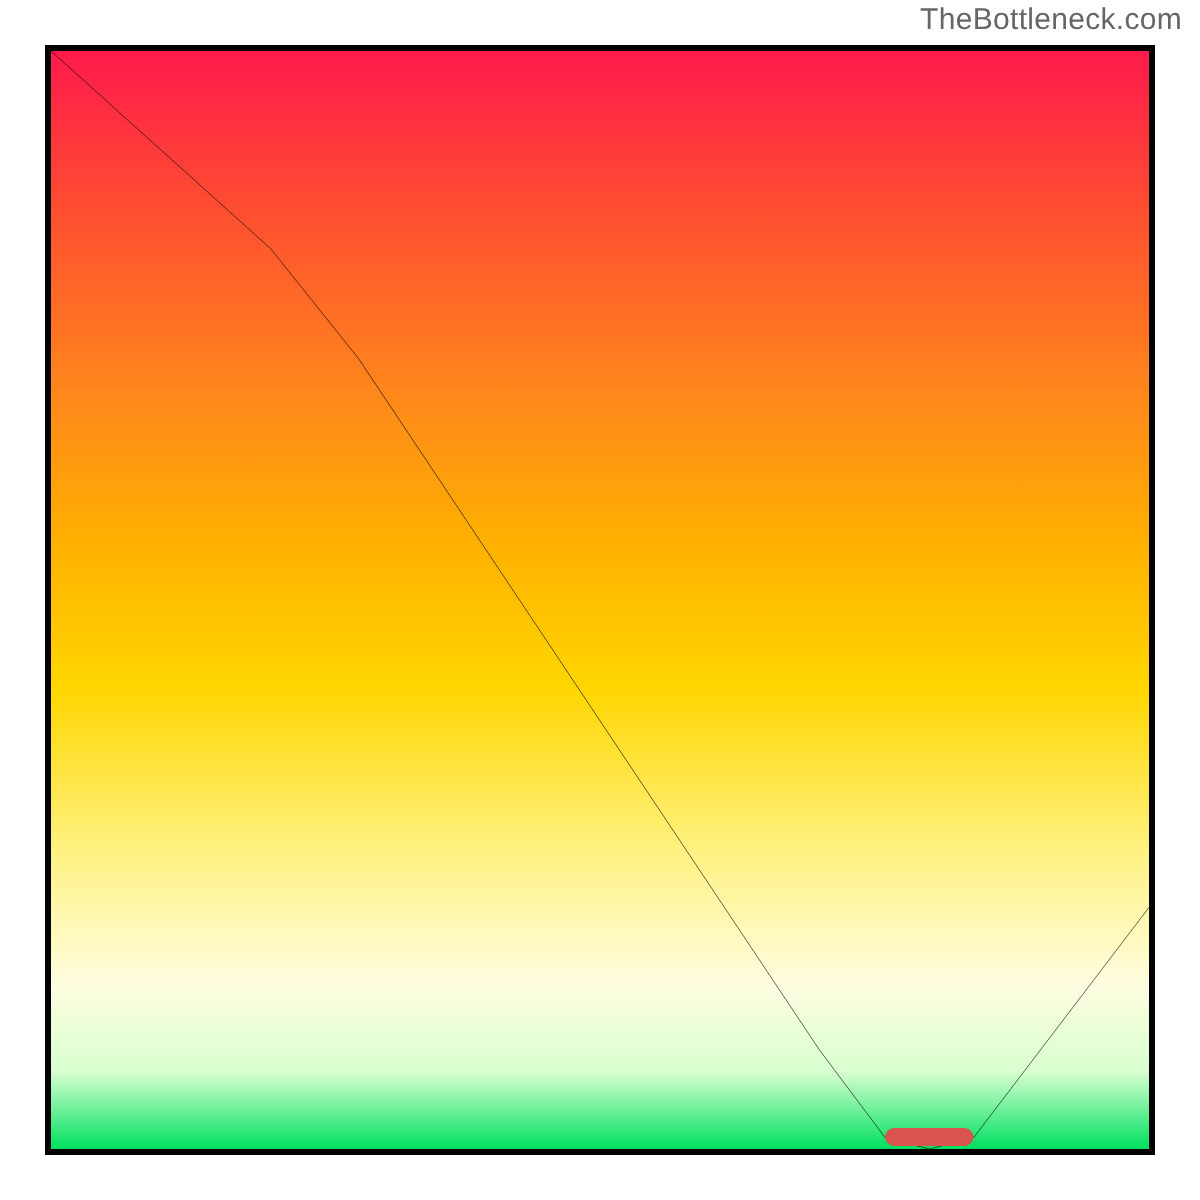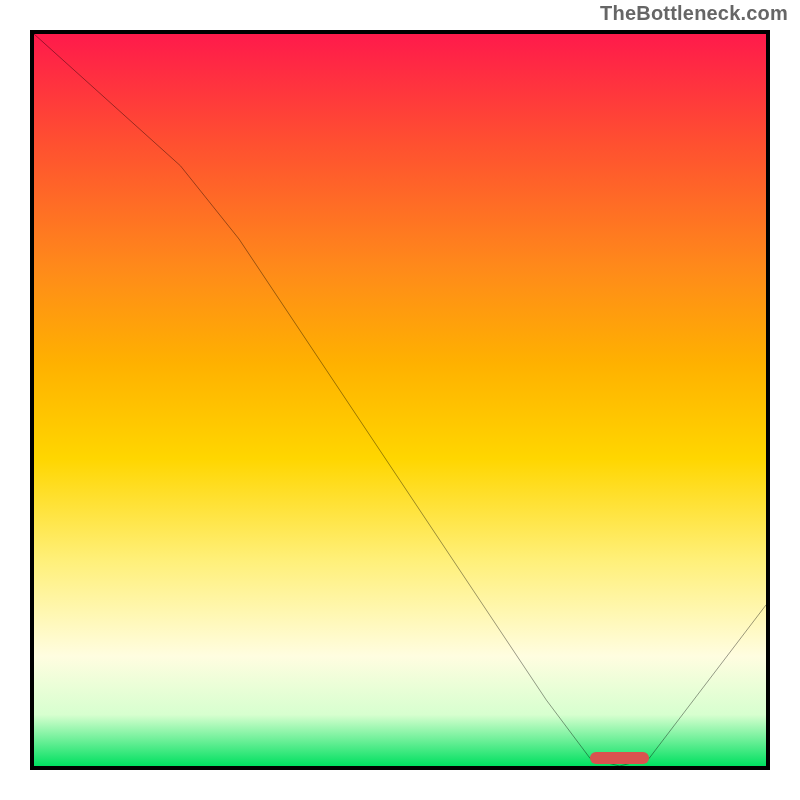--- a/index.html
+++ b/index.html
@@ -14,21 +14,21 @@
 .wrap {
   position: relative;
   width: 800px;
   height: 800px;
 }
 .watermark {
   position: absolute;
   top: 2px;
   right: 12px;
   font-size: 20px;
-  font-weight: bold;
+  font-weight: normal;
   color: #666;
   letter-spacing: 0.2px;
   user-select: none;
 }
 .plot {
   position: absolute;
   left: 30px;
   top: 30px;
   width: 740px;
   height: 740px;

